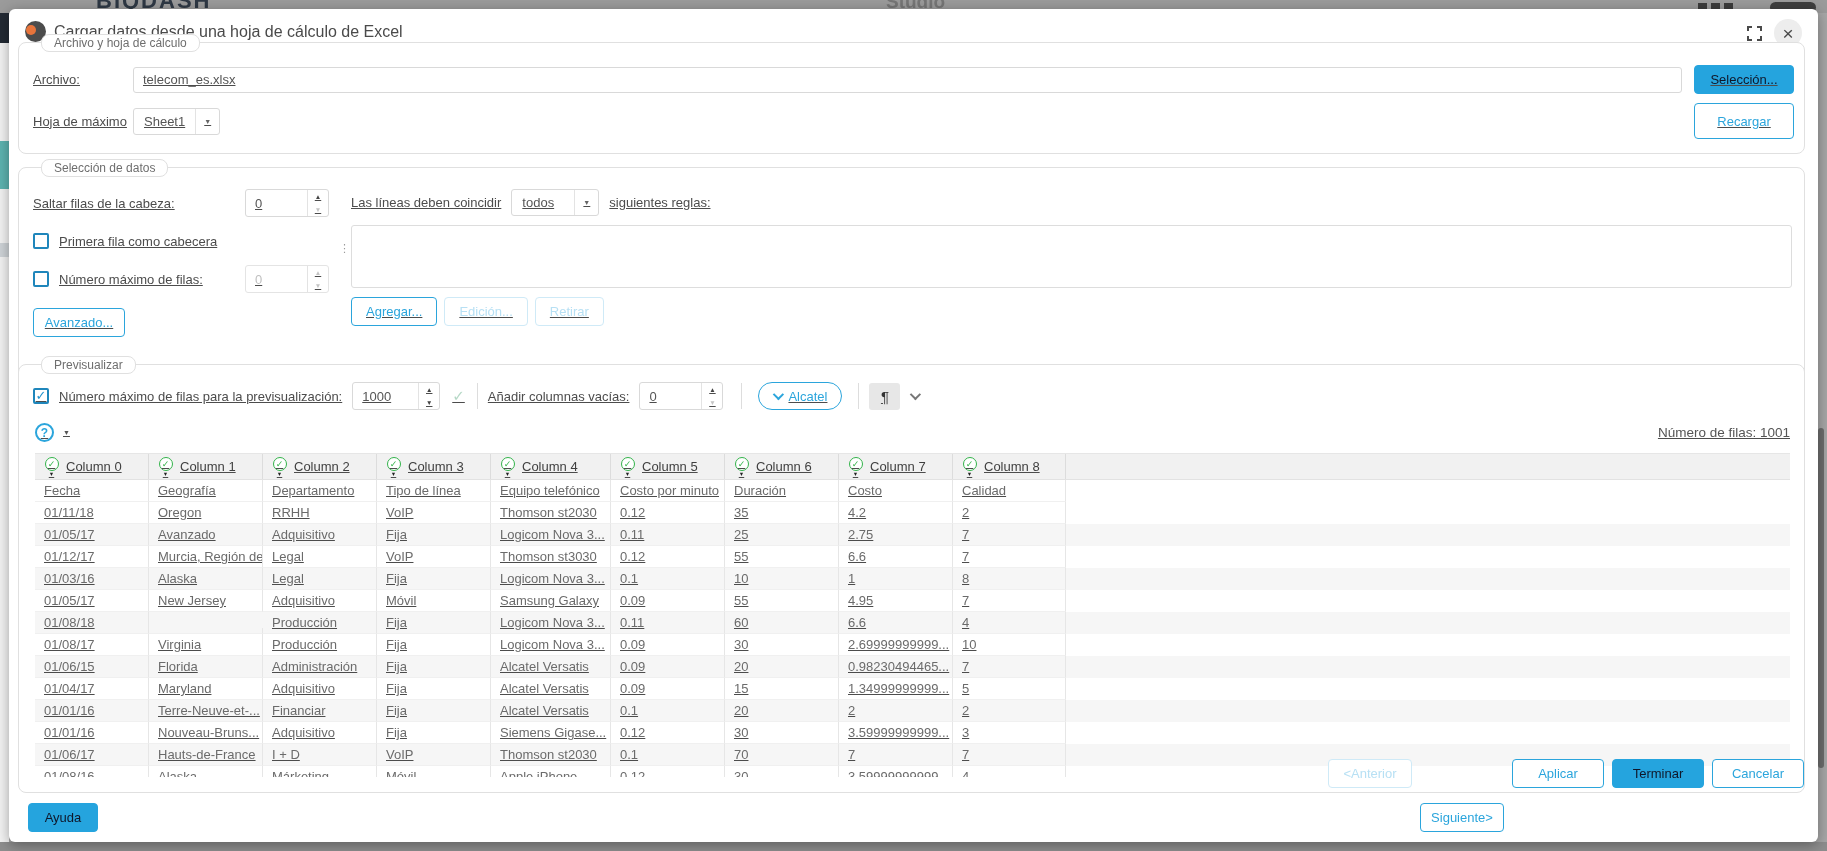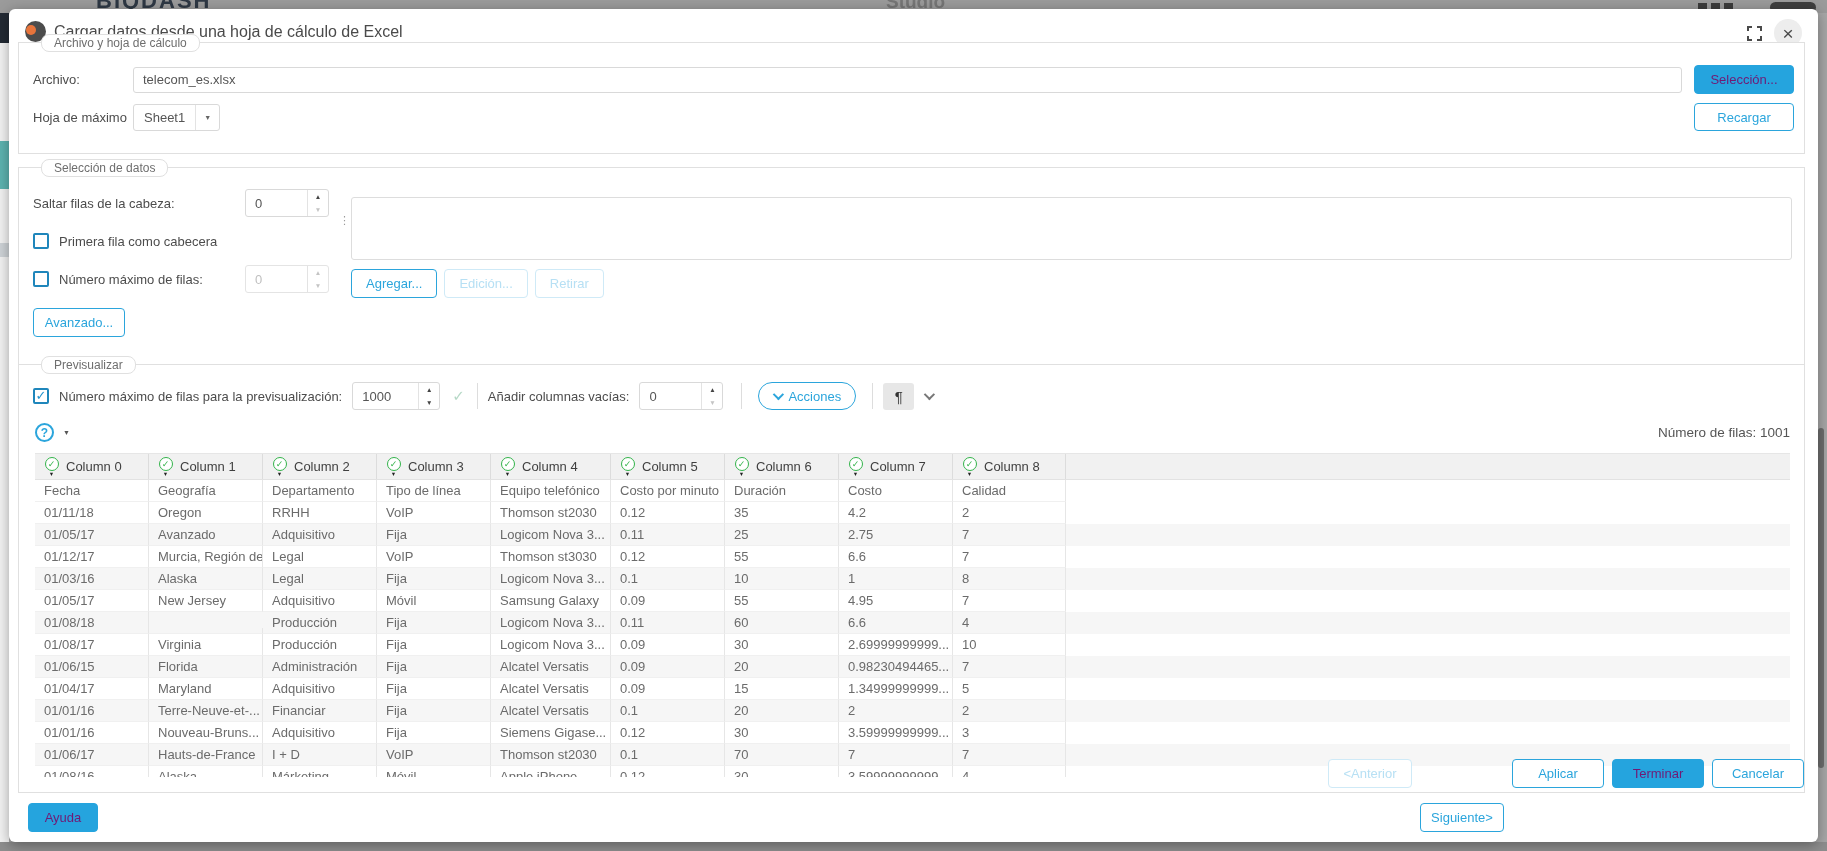--- a/index.html
+++ b/index.html
@@ -29,29 +29,29 @@
   .win-controls { position:absolute; right:16px; top:10px; display:flex; align-items:center; gap:12px; }
   .fs-icon { width:15px; height:15px; position:relative; cursor:pointer; }
   .fs-icon i { position:absolute; width:5px; height:5px; border:2px solid #4a4a4a; }
   .fs-icon .tl { left:0; top:0; border-right:none; border-bottom:none; }
   .fs-icon .tr { right:0; top:0; border-left:none; border-bottom:none; }
   .fs-icon .bl { left:0; bottom:0; border-right:none; border-top:none; }
   .fs-icon .br { right:0; bottom:0; border-left:none; border-top:none; }
   .close-btn { width:28px; height:28px; border-radius:50%; background:#ededed; display:flex; align-items:center; justify-content:center; font-size:19px; color:#4a4a4a; cursor:pointer; line-height:1; }
 
   
-  .fset { position:absolute; border:1px solid #e0e0e0; border-radius:0; background:#fff; }
+  .fset { position:absolute; border:1px solid #e0e0e0; border-radius:8px; background:#fff;text-decoration:underline; }
   .fset > .legend { position:absolute; top:-9px; left:22px; background:#fff; border:1px solid #e0e0e0; border-radius:8px; padding:1px 12px; font-size:12px; color:#6e6e6e; }
   .fs1 { left:9px; right:13px; top:33px; height:112px; }
   .fs2 { left:9px; right:13px; top:158px; height:218px; }
   .fs3 { left:9px; right:13px; top:355px; height:429px; }
 
   
   .btn { display:inline-flex; align-items:center; justify-content:center; height:29px; border-radius:4px; font-size:13px; padding:0 14px; cursor:pointer; white-space:nowrap; }
-  .btn-filled { background:#25a4de; border:1px solid #25a4de; color:#701a75; }
+  .btn-filled { background:#25a4de; border:1px solid #25a4de; color:#0f172a; }
   .btn-outline { background:#fff; border:1px solid #2ba5dc; color:#2ba5dc; }
   .btn-disabled { background:#fff; border:1px solid #cfeaf7; color:#b7e0f4; cursor:default; }
   .inputbox { height:26px; border:1px solid #d9d9d9; border-radius:3px; padding:0 9px; font-size:13px; color:#555; font-family:inherit; outline:none; background:#fff; }
   .selectbox { display:inline-flex; align-items:stretch; height:27px; border:1px solid #d9d9d9; border-radius:3px; background:#fff; cursor:pointer; }
   .selectbox .val { display:flex; align-items:center; padding:0 10px; color:#555; }
   .selectbox .arrow { width:24px; border-left:1px solid #e3e3e3; display:flex; align-items:center; justify-content:center; font-size:7px; color:#666; }
   .spinner { display:inline-flex; align-items:stretch; height:28px; width:84px; border:1px solid #d9d9d9; border-radius:3px; background:#fff; }
   .spinner .spin-val { flex:1; display:flex; align-items:center; padding-left:9px; color:#555; }
   .spinner .spin-arrows { width:21px; border-left:1px solid #e3e3e3; display:flex; flex-direction:column; }
   .spinner .spin-arrows div { flex:1; display:flex; align-items:center; justify-content:center; font-size:6.5px; color:#444; cursor:pointer; }
@@ -157,21 +157,21 @@
       <input class="inputbox file-input" value="telecom_es.xlsx" style="">
       <button class="btn btn-filled btn-fixed" style="margin-left:12px;">Selección...</button>
     </div>
     <div class="frow frow2">
       <span class="flabel">Hoja de máximo</span>
       <span class="selectbox">
         <span class="val">Sheet1</span>
         <span class="arrow">▼</span>
       </span>
       <span class="spacer"></span>
-      <button class="btn btn-outline btn-fixed" style="height:28px;">Recargar</button>
+      <button class="btn btn-outline btn-fixed" style="height:36px;">Recargar</button>
     </div>
   </div>
 
   <div class="fset fs2">
     <span class="legend">Selección de datos</span>
     <div class="fs2-grid">
       <div class="fs2-left">
         <div class="lrow">
           <span>Saltar filas de la cabeza:</span>
           <span class="spinner">
@@ -199,20 +199,28 @@
               <div class="dim">▲</div>
               <div class="dim">▼</div>
             </span>
           </span>
         </div>
         <div class="lrow" style="margin-top:13px;">
           <button class="btn btn-outline" style="width:92px;">Avanzado...</button>
         </div>
       </div>
       <div class="fs2-right">
+        <div class="match-row">
+          <span>Las líneas deben coincidir</span>
+          <span class="selectbox">
+            <span class="val" style="width:62px;">todos</span>
+            <span class="arrow">▼</span>
+          </span>
+          <span>siguientes reglas:</span>
+        </div>
         <div class="rules-box">
           <span class="kebab">⋮</span>
         </div>
         <div class="rule-btns">
           <button class="btn btn-outline">Agregar...</button>
           <button class="btn btn-disabled">Edición...</button>
           <button class="btn btn-disabled">Retirar</button>
         </div>
       </div>
     </div>
@@ -238,21 +246,21 @@
       <span class="spinner">
         <span class="spin-val">0</span>
         <span class="spin-arrows">
           <div>▲</div>
           <div class="dim">▼</div>
         </span>
       </span>
       <span class="divider" style="margin-left:8px;"></span>
       <button class="btn btn-outline btn-pill" style="margin-left:6px;">
         <span class="chev"></span>
-        <span>Acciones</span>
+        <span>Alcatel</span>
       </button>
       <span class="divider" style="margin-left:6px;"></span>
       <span class="pilcrow-btn">¶</span>
       <span class="chev chev-gray"></span>
     </div>
     <div class="help-row">
       <span class="help-icon">?</span>
       <span class="tiny-caret">▼</span>
       <span class="spacer"></span>
       <span class="rowcount">Número de filas: 1001</span>

